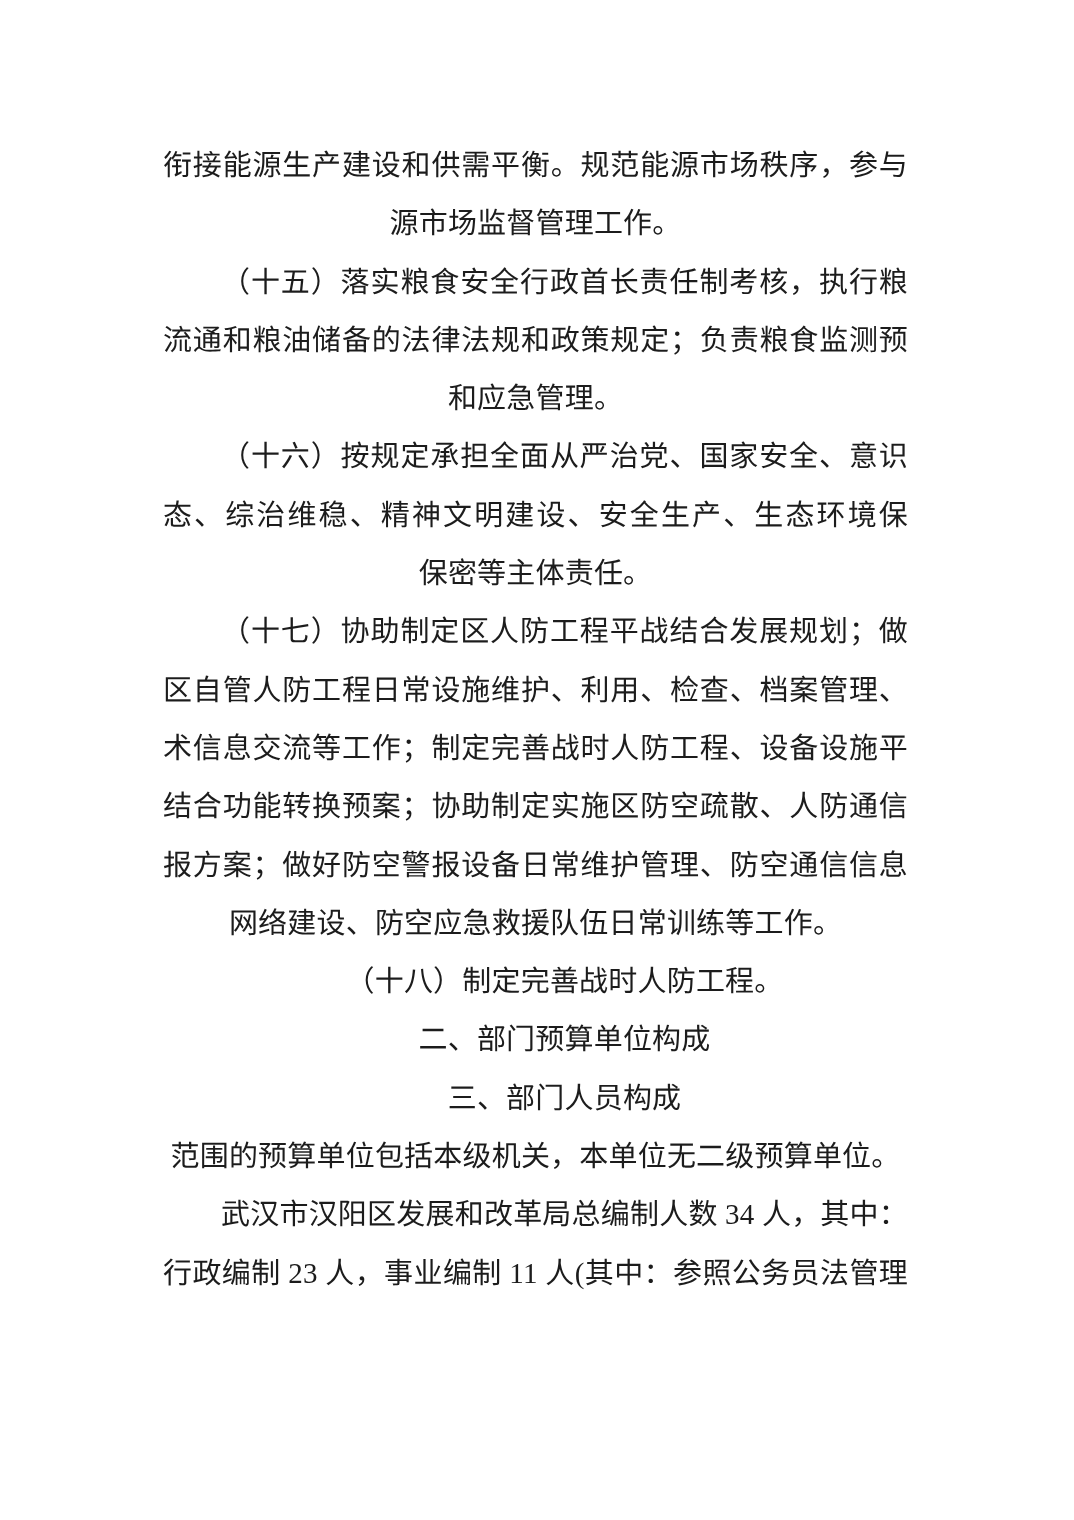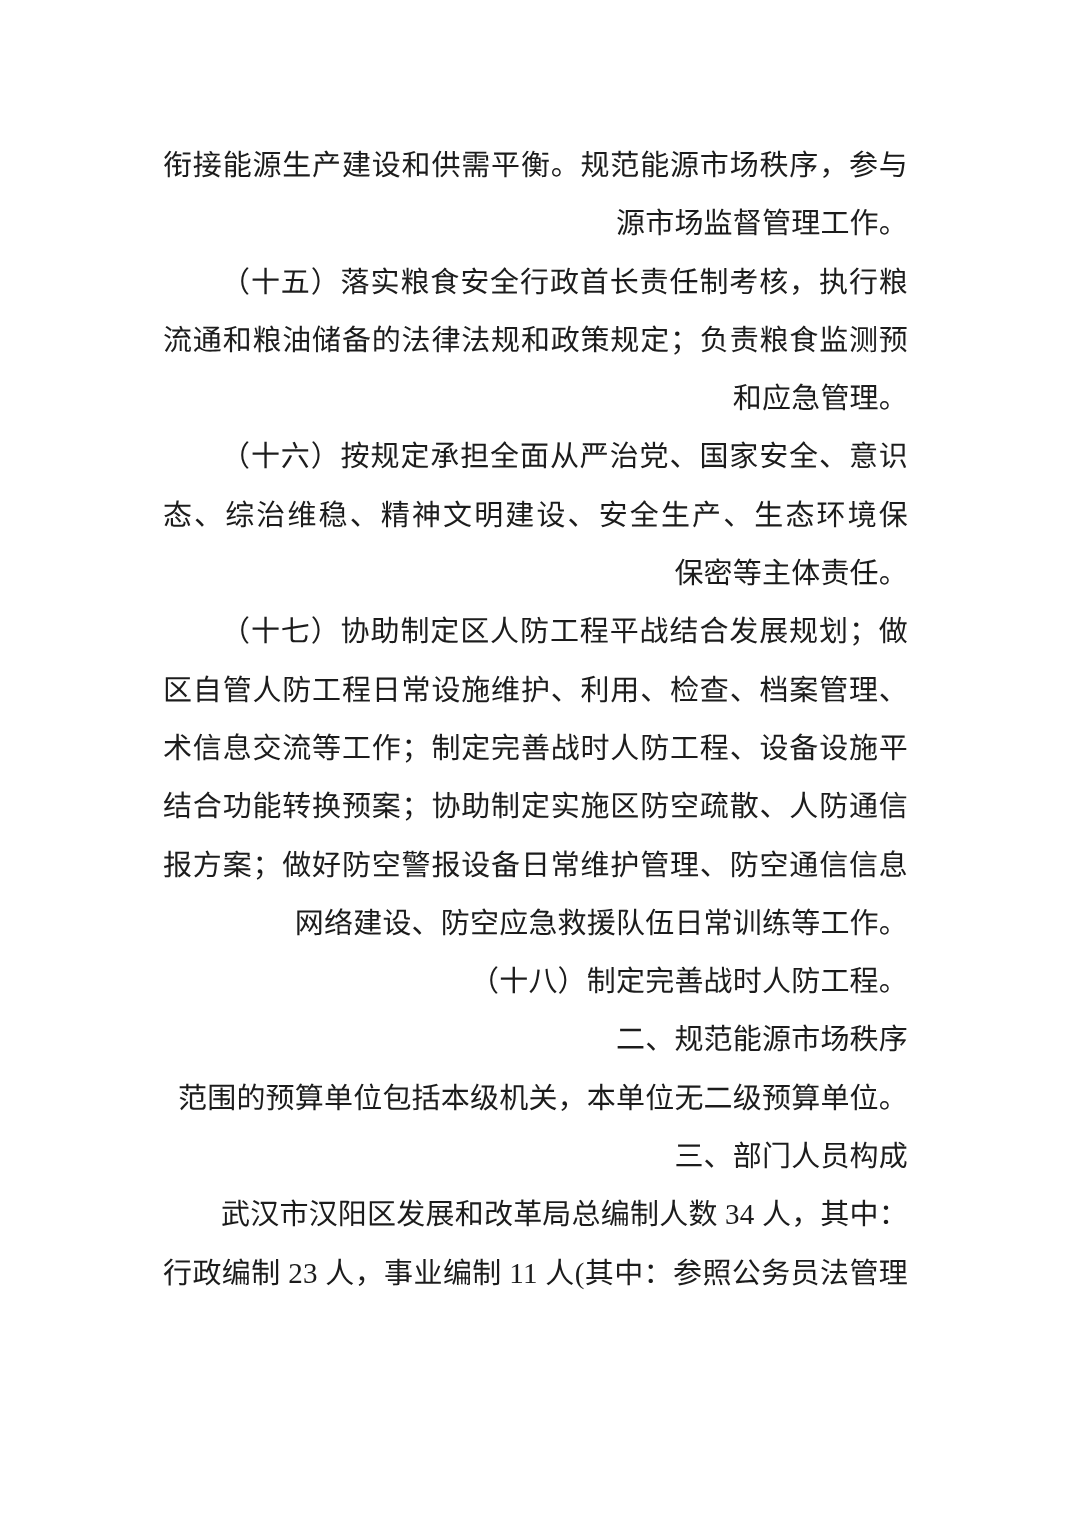--- a/index.html
+++ b/index.html
@@ -23,21 +23,21 @@
     width: 745px;
   }
   .line {
     height: 58.3px;
     line-height: 58.3px;
     font-size: 29px;
     letter-spacing: 0.2px;
     color: #1c1c1c;
     font-weight: 400;
     overflow: hidden;
-    text-align: right;
+    text-align: center;
     white-space: normal;
   }
   .line.justify {
     text-align: justify;
     text-align-last: justify;
     text-justify: inter-ideograph;
   }
   .line.indent {
     text-indent: 58px;
   }
@@ -55,19 +55,19 @@
       <div class="line indent justify">（十六）按规定承担全面从严治党、国家安全、意识形</div>
       <div class="line justify">态、综治维稳、精神文明建设、安全生产、生态环境保护、</div>
       <div class="line">保密等主体责任。</div>
       <div class="line indent justify">（十七）协助制定区人防工程平战结合发展规划；做好</div>
       <div class="line justify">区自管人防工程日常设施维护、利用、检查、档案管理、技</div>
       <div class="line justify">术信息交流等工作；制定完善战时人防工程、设备设施平战</div>
       <div class="line justify">结合功能转换预案；协助制定实施区防空疏散、人防通信警</div>
       <div class="line justify">报方案；做好防空警报设备日常维护管理、防空通信信息化</div>
       <div class="line">网络建设、防空应急救援队伍日常训练等工作。</div>
       <div class="line indent">（十八）制定完善战时人防工程。</div>
-      <div class="line indent">二、规范能源市场秩序</div>
+      <div class="line indent">二、部门预算单位构成</div>
+      <div class="line indent">三、部门人员构成</div>
       <div class="line">范围的预算单位包括本级机关，本单位无二级预算单位。</div>
-      <div class="line indent">三、部门人员构成</div>
       <div class="line indent justify">武汉市汉阳区发展和改革局总编制人数 34 人，其中：</div>
       <div class="line justify">行政编制 23 人，事业编制 11 人(其中：参照公务员法管理</div>
     </div>
 </div>
 
 </body></html>

